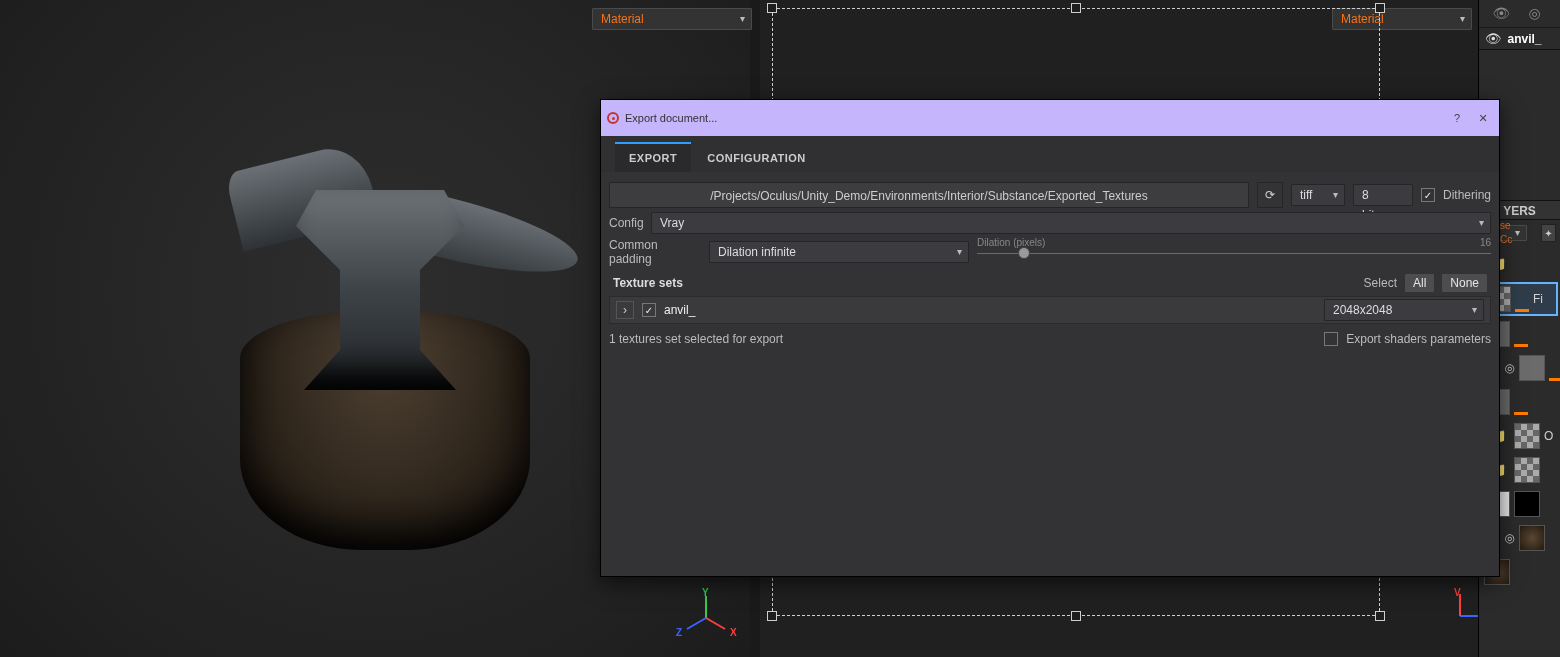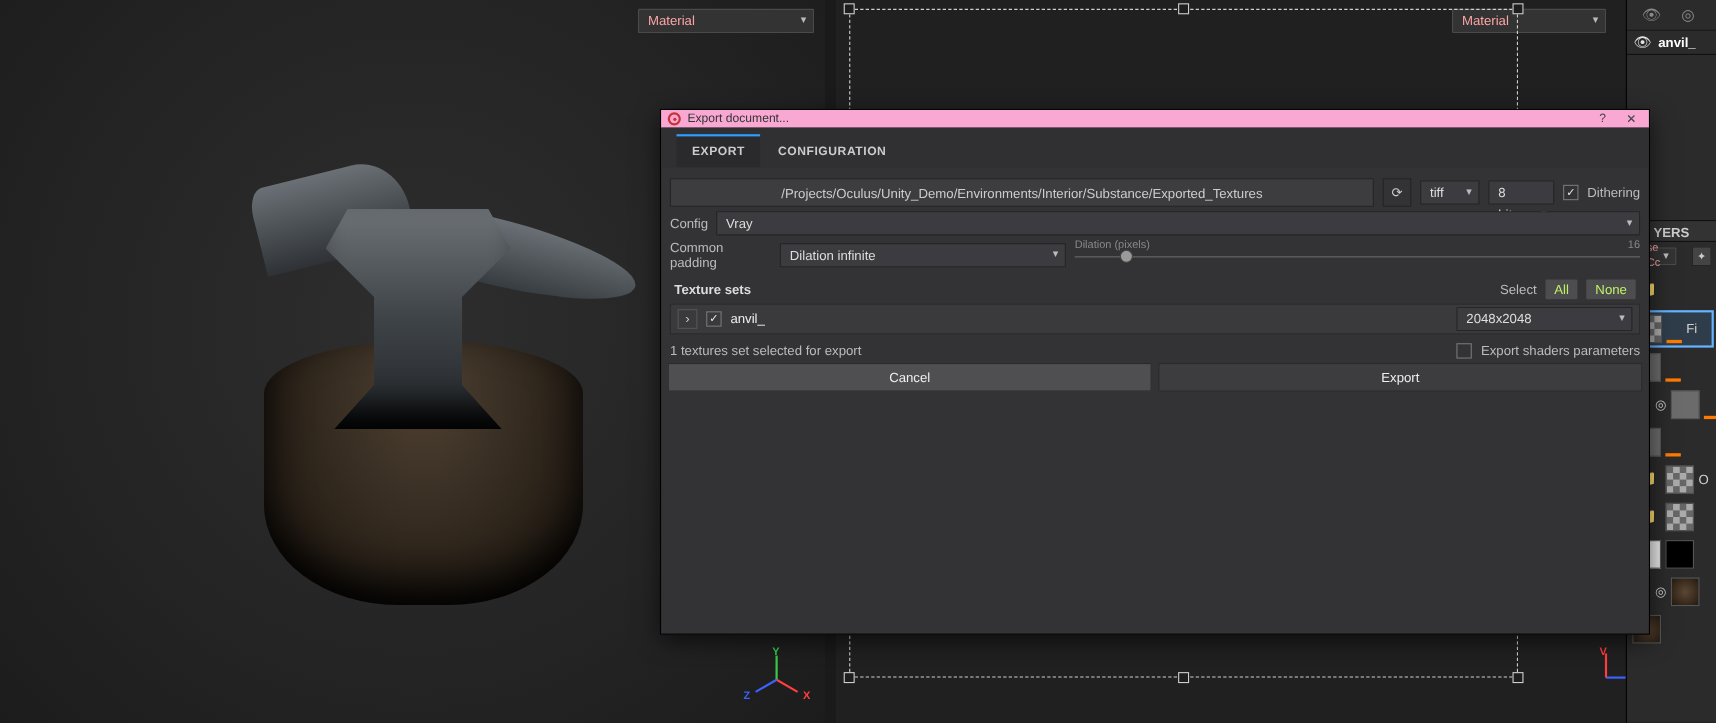--- a/index.html
+++ b/index.html
@@ -4,23 +4,23 @@
 <style>
   * { box-sizing: border-box; margin: 0; padding: 0; }
   html, body { width: 1560px; height: 657px; overflow: hidden; background: #1a1a1a; font-family: "Segoe UI", Arial, sans-serif; color: #d0d0d0; font-size: 12px; }
 
   
   .viewport-left  { position: absolute; left: 0;   top: 0; width: 750px; height: 657px; background: radial-gradient(circle at 50% 45%, #2e2e2e 0%, #242424 60%, #1c1c1c 100%); }
   .viewport-right { position: absolute; left: 760px; top: 0; width: 720px; height: 657px; background: #202020; }
 
   
   .select {
-    background: #333; border: 1px solid #4a4a4a; color: #fca5a5;
+    background: #333; border: 1px solid #4a4a4a; color: #f97316;
     height: 22px; padding: 0 22px 0 8px; line-height: 20px; position: relative;
-    border-radius: 1px; display: inline-flex; align-items: center; cursor: pointer;
+    border-radius: 1px; display: inline-flex; align-items: center; cursor: pointer; margin-left: 12px;
   }
   .select::after { content: "▾"; position: absolute; right: 6px; font-size: 10px; color: #bbb; }
 
   .vp-select-left  { position: absolute; left: 580px; top: 8px; width: 160px; }
   .vp-select-right { position: absolute; left: 1320px; top: 8px; width: 140px; }
 
   
   .uv-dashed { position: absolute; left: 772px; top: 8px; width: 608px; height: 608px; border: 1px dashed #cfcfcf; }
   .uv-handle { position: absolute; width: 10px; height: 10px; border: 1px solid #cfcfcf; background: #1e1e1e; }
   .uv-handle.tl { left: -6px;  top: -6px; }
@@ -94,21 +94,21 @@
   .thumb.folder { background:none; border:none; color:#ccc; font-size:16px; display:flex; align-items:center; justify-content:center;}
   .thumb.white { background:#e8e8e8;}
   .thumb.black { background:#000;}
   .thumb.tex  { background:radial-gradient(#5b4732,#241a11);}
   .orange-bar { width:14px; height:26px; border-bottom:3px solid #ff7a00; flex:none;}
   .lp-bigico { width:18px; height:18px; font-size:14px;}
   .select.tinyLp { width:32px; height:16px; font-size:10px; padding:0 14px 0 4px; line-height:14px;}
 
   
   .dialog { position: absolute; left: 600px; top: 99px; width: 900px; height: 478px; background: #333336; box-shadow: 0 6px 20px rgba(0,0,0,.6); border:1px solid #000;}
-  .d-titlebar { height: 16px; background: #f9a8d4; color:#333; display:flex; align-items:center; padding:0 6px; gap:6px; font-size:11px;}
+  .d-titlebar { height: 36px; background: #c4b5fd; color:#333; display:flex; align-items:center; padding:0 6px; gap:6px; font-size:11px;}
   .d-titlebar .icoSP { width:12px; height:12px; border-radius:50%; border:2px solid #c73333; position:relative;}
   .d-titlebar .icoSP::after{content:"";position:absolute;left:3px;top:3px;width:3px;height:3px;border-radius:50%;background:#c73333;}
   .d-titlebar .spacer { flex:1;}
   .d-titlebar .tb-btn { width:20px; text-align:center; cursor:pointer; color:#444;}
   .d-tabs { height: 36px; background:#303032; display:flex; align-items:flex-end; padding:0 14px; gap:2px;}
   .d-tab { padding:8px 14px; color:#ccc; font-weight:600; letter-spacing:.5px; font-size:11px; cursor:pointer;}
   .d-tab.active { border-top:2px solid #2f9fff; background:#2a2a2c;}
   .d-body { padding: 10px 8px 0 8px; display:flex; flex-direction:column; gap:4px;}
 
   .row { display:flex; align-items:center; gap:8px;}
@@ -124,21 +124,21 @@
   .field-select::after { content:"▾"; position:absolute; right:6px; font-size:10px; color:#bbb;}
   .field-select.flex { flex:1;}
   .slider { position:relative; flex:1; height:22px;}
   .slider-track { position:absolute; top:12px; left:0; right:0; height:1px; background:#6a6a6a;}
   .slider-thumb { position:absolute; top:6px; width:12px; height:12px; border-radius:50%; background:#9a9a9a; border:1px solid #444;}
   .slider-lbl { position:absolute; left:0; top:-4px; font-size:10px; color:#888;}
   .slider-val { position:absolute; right:0; top:-4px; font-size:10px; color:#888;}
 
   .ts-header { display:flex; align-items:center; gap:8px; padding:4px 4px 0 4px;}
   .ts-header .title { font-weight:600; color:#ddd; flex:1;}
-  .pill { background:#4d4d50; padding:2px 8px; border-radius:1px; color:#bef264; cursor:pointer;}
+  .pill { background:#4d4d50; padding:2px 8px; border-radius:1px; color:#e5e5e5; cursor:pointer;}
   .ts-row { display:flex; align-items:center; gap:8px; background:#3a3a3d; height:28px; padding:0 6px; border:1px solid #2a2a2c;}
   .ts-row .expand { width:18px; height:18px; display:flex; align-items:center; justify-content:center; border:1px solid #555; color:#ccc; cursor:pointer;}
   .ts-row .name { flex:1; color:#eee;}
   .ts-row .size-sel { width:160px;}
   .spacer-fill { flex:1;}
 
   .d-statusbar { display:flex; align-items:flex-end; padding:4px 8px; color:#bbb; gap:8px;}
   .d-buttons { display:flex; gap:6px; padding:0 6px 6px 6px;}
   .d-btn { flex:1; height:26px; display:flex; align-items:center; justify-content:center; background:#4f4f52; border:1px solid #2a2a2c; color:#eee; cursor:pointer;}
   .d-btn.primary { background:#3d3d40;}
@@ -334,17 +334,13 @@
     <div class="spacer-fill" style="height:200px"></div>
   </div>
 
   <div class="d-statusbar">
     <span>1 textures set selected for export</span>
     <span style="flex:1"></span>
     <span class="cb"></span>
     <span class="lbl">Export shaders parameters</span>
   </div>
 
-  <div class="d-buttons">
-    <div class="d-btn">Cancel</div>
-    <div class="d-btn primary">Export</div>
-  </div>
 </div>
 
 </body></html>

